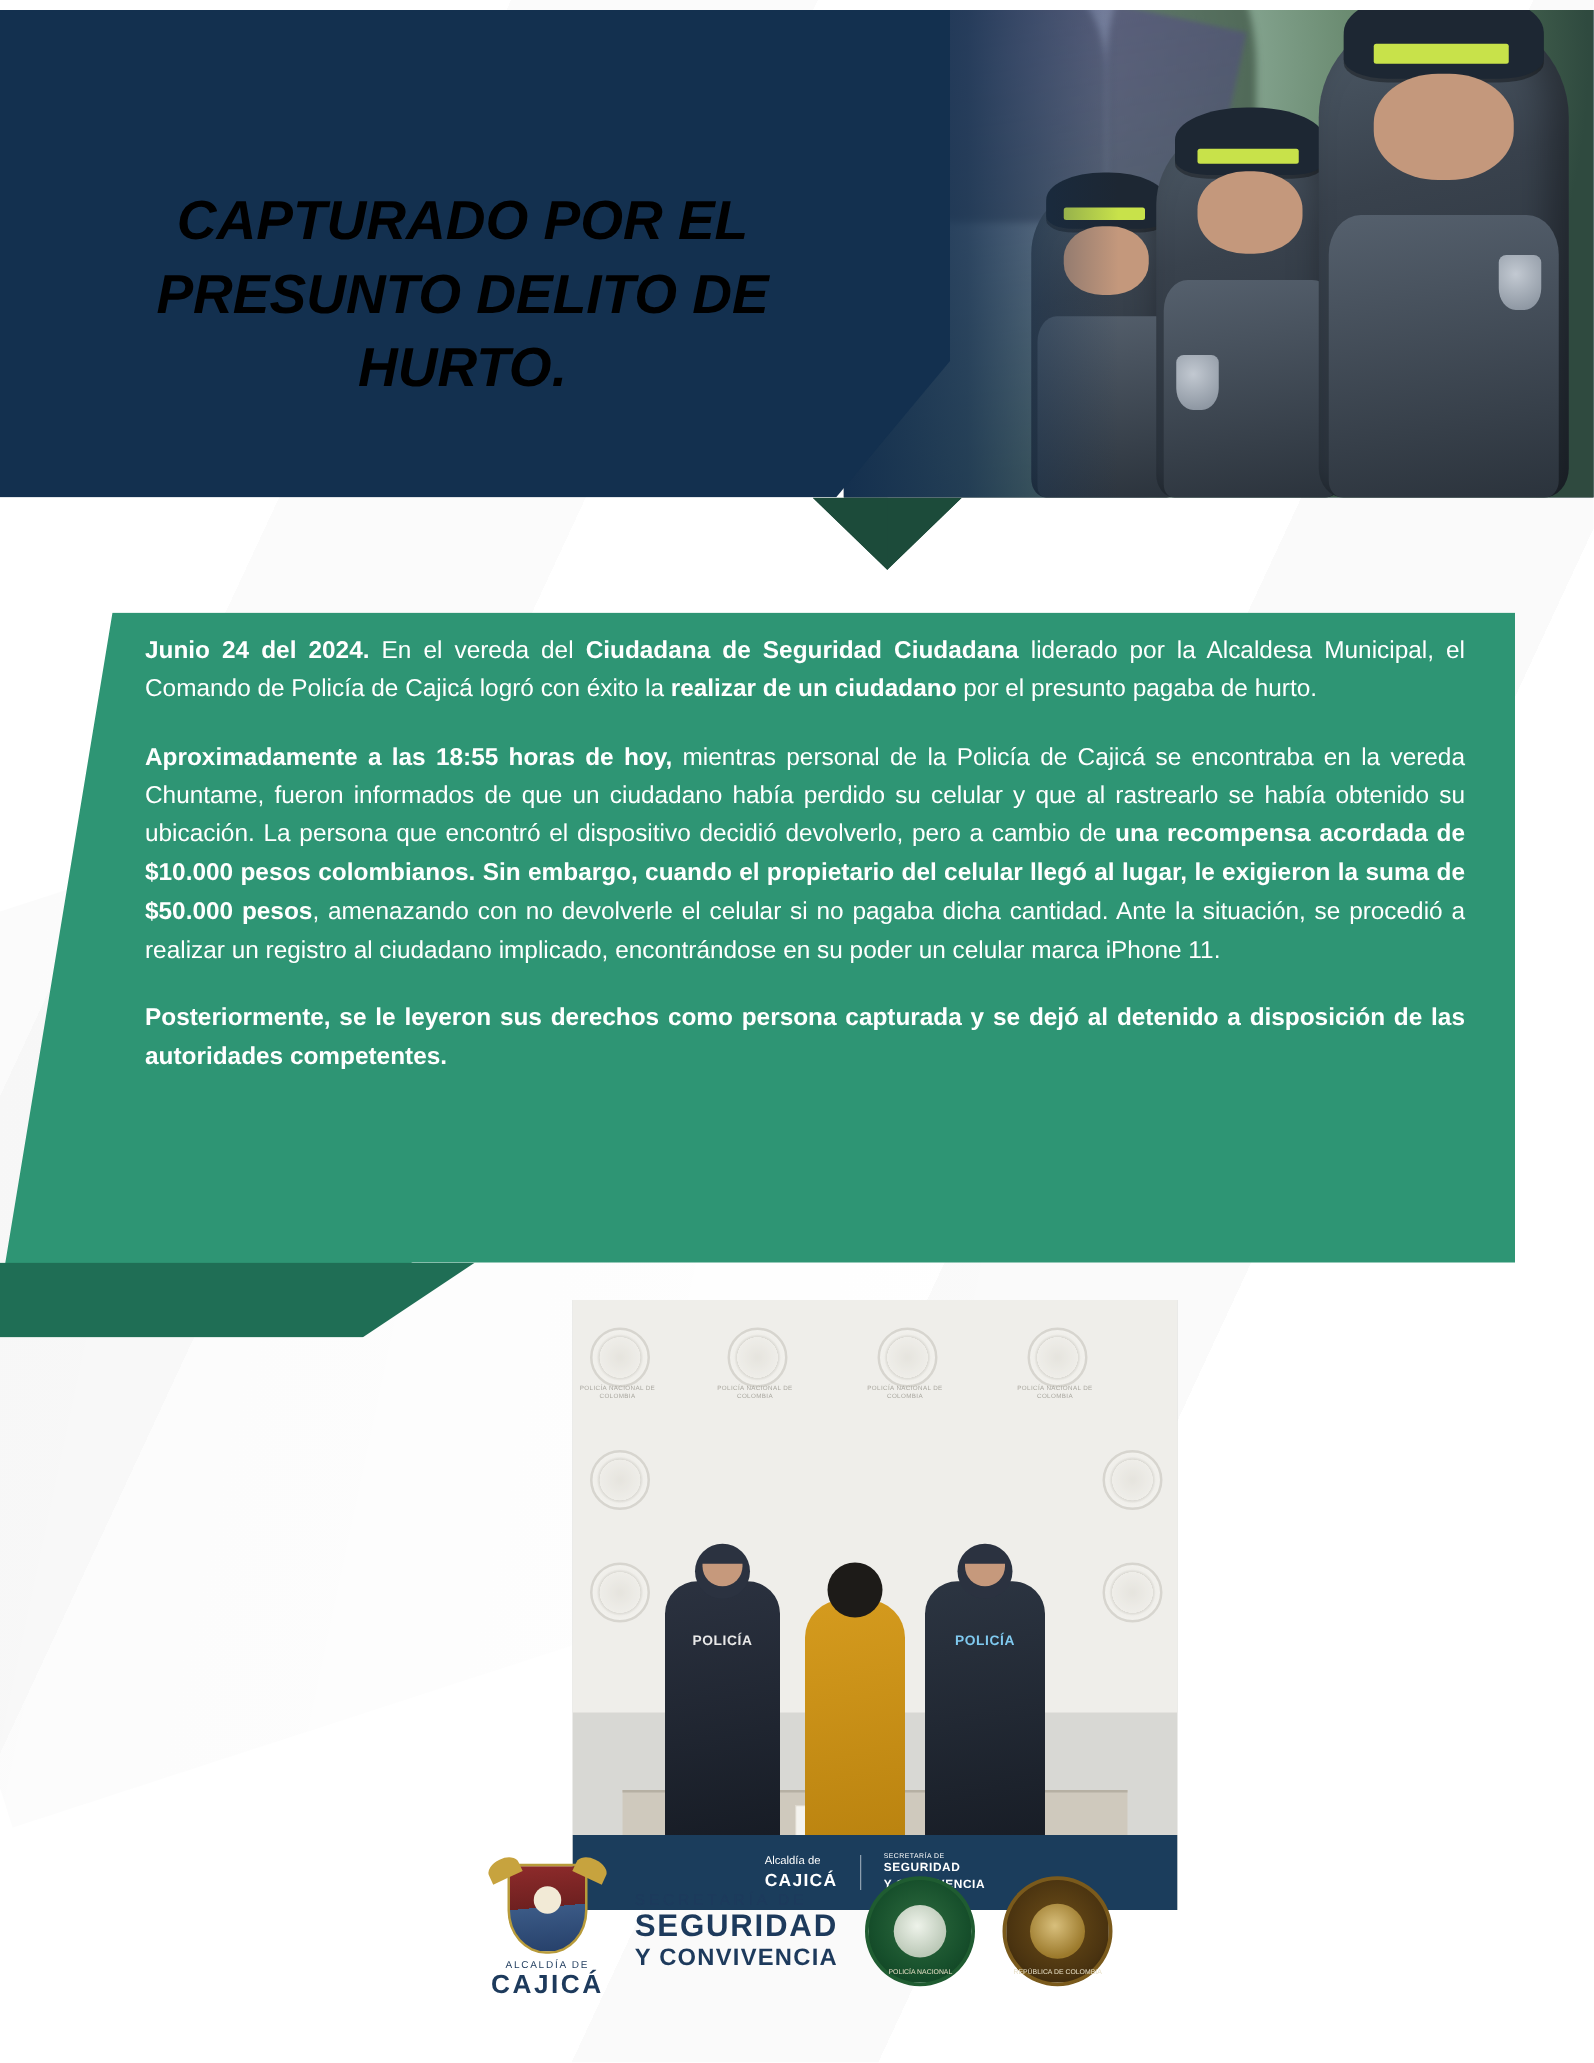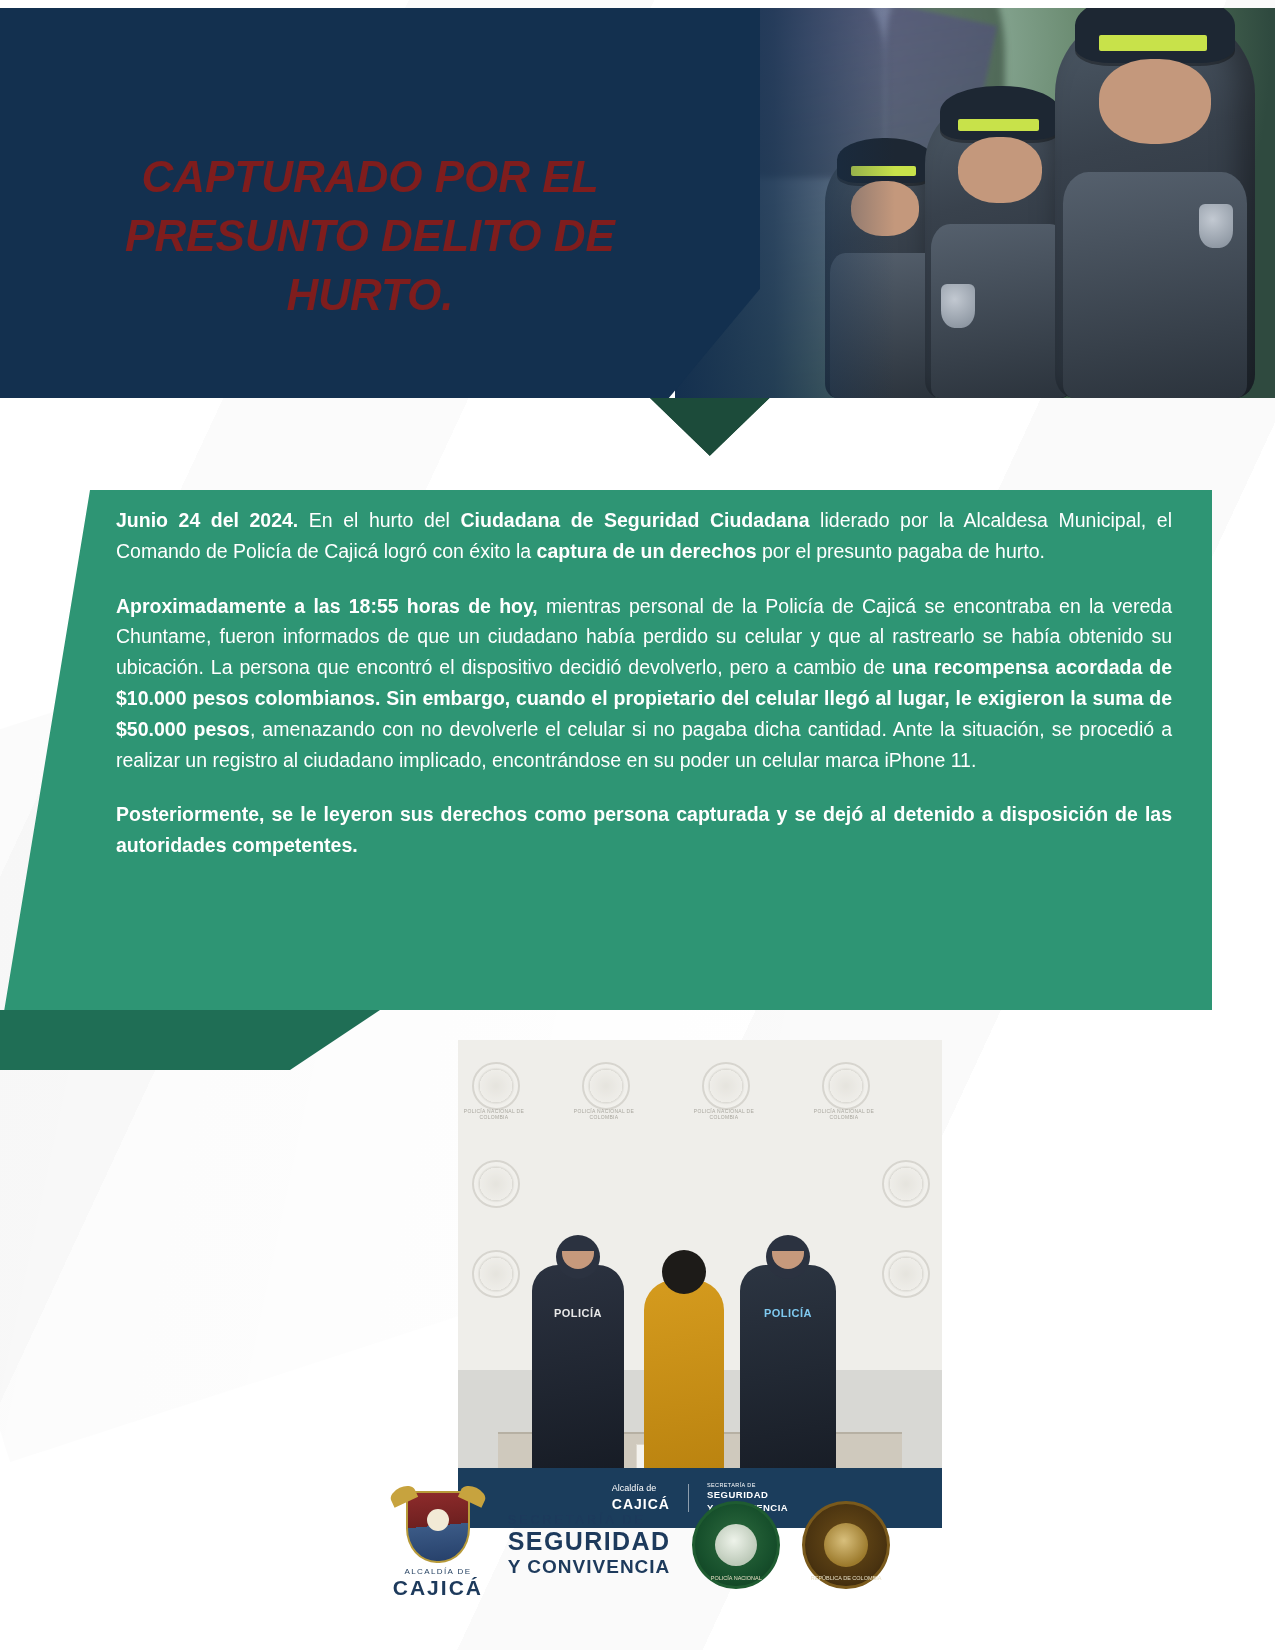--- a/index.html
+++ b/index.html
@@ -170,21 +170,21 @@
   .headline {
     position: absolute;
     left: 60px;
     top: 140px;
     width: 620px;
     text-align: center;
     font-size: 44px;
     line-height: 1.34;
     font-weight: bold;
     font-style: italic;
-    color: #7f1d1d;
+    color: #000000;
   }
   .content-shape {
     position: absolute;
     left: 0;
     top: 490px;
     width: 1212px;
     height: 546px;
     background: #2e9574;
     clip-path: polygon(90px 0, 1212px 0, 1212px 520px, 330px 520px, 250px 546px, 0 546px);
   }
@@ -497,21 +497,21 @@
 
 
   <div class="headline">CAPTURADO POR EL PRESUNTO DELITO DE HURTO.</div>
 </div>
 
 <div class="content-shape"></div>
 <div class="content-tail"></div>
 
 <div class="content-text">
   <p>
-    <b>Junio 24 del 2024.</b><span> En el hurto del </span><b>Ciudadana de Seguridad Ciudadana</b><span> liderado por la Alcaldesa Municipal, el Comando de Policía de Cajicá logró con éxito la </span><b>captura de un derechos</b><span> por el presunto pagaba de hurto.</span>
+    <b>Junio 24 del 2024.</b><span> En el vereda del </span><b>Ciudadana de Seguridad Ciudadana</b><span> liderado por la Alcaldesa Municipal, el Comando de Policía de Cajicá logró con éxito la </span><b>realizar de un ciudadano</b><span> por el presunto pagaba de hurto.</span>
   </p>
   <p>
     <b>Aproximadamente a las 18:55 horas de hoy,</b><span> mientras personal de la Policía de Cajicá se encontraba en la vereda Chuntame, fueron informados de que un ciudadano había perdido su celular y que al rastrearlo se había obtenido su ubicación. La persona que encontró el dispositivo decidió devolverlo, pero a cambio de </span><b>una recompensa acordada de $10.000 pesos colombianos. Sin embargo, cuando el propietario del celular llegó al lugar, le exigieron la suma de $50.000 pesos</b><span>, amenazando con no devolverle el celular si no pagaba dicha cantidad. Ante la situación, se procedió a realizar un registro al ciudadano implicado, encontrándose en su poder un celular marca iPhone 11.</span>
   </p>
   <p>
     <b>Posteriormente, se le leyeron sus derechos como persona capturada y se dejó al detenido a disposición de las autoridades competentes.</b>
   </p>
 </div>
 
 <div class="photo-frame">

